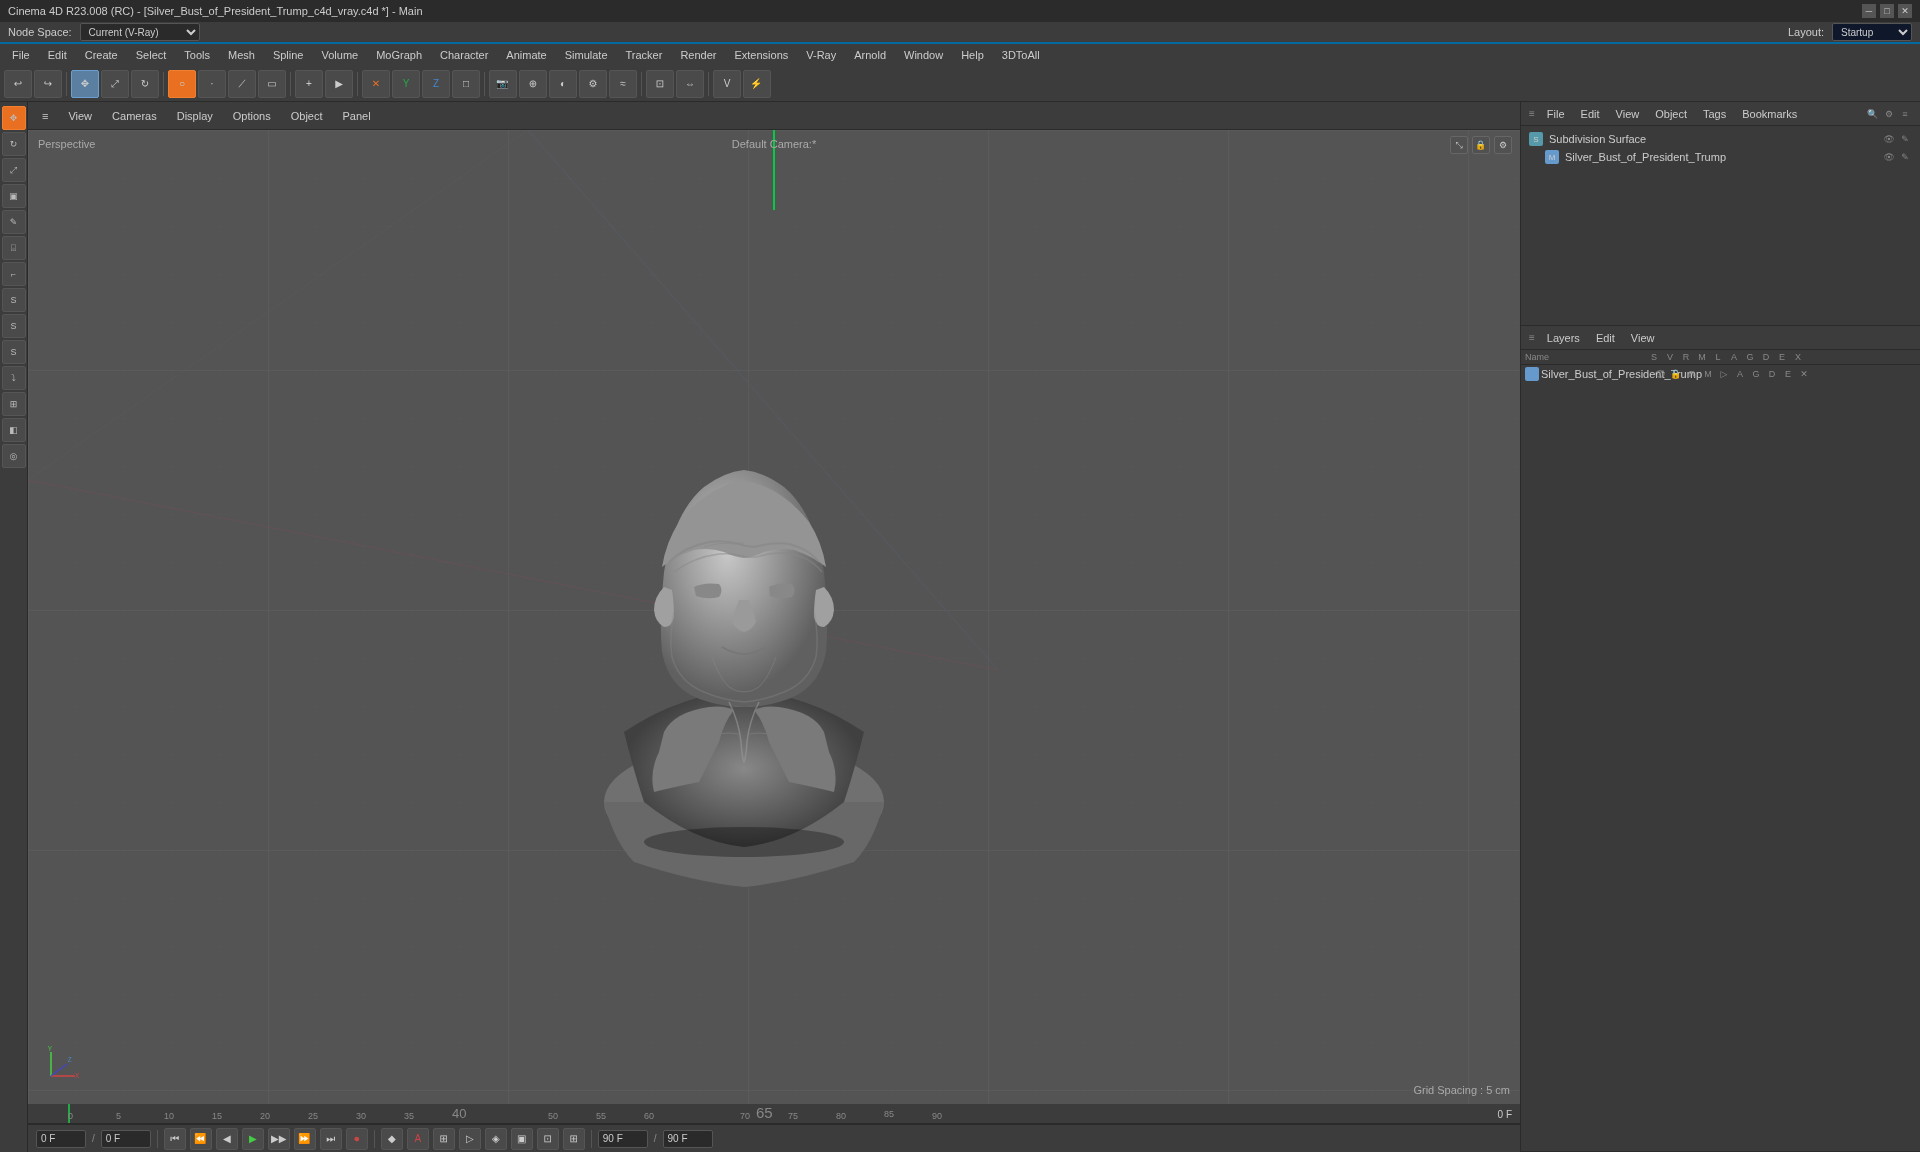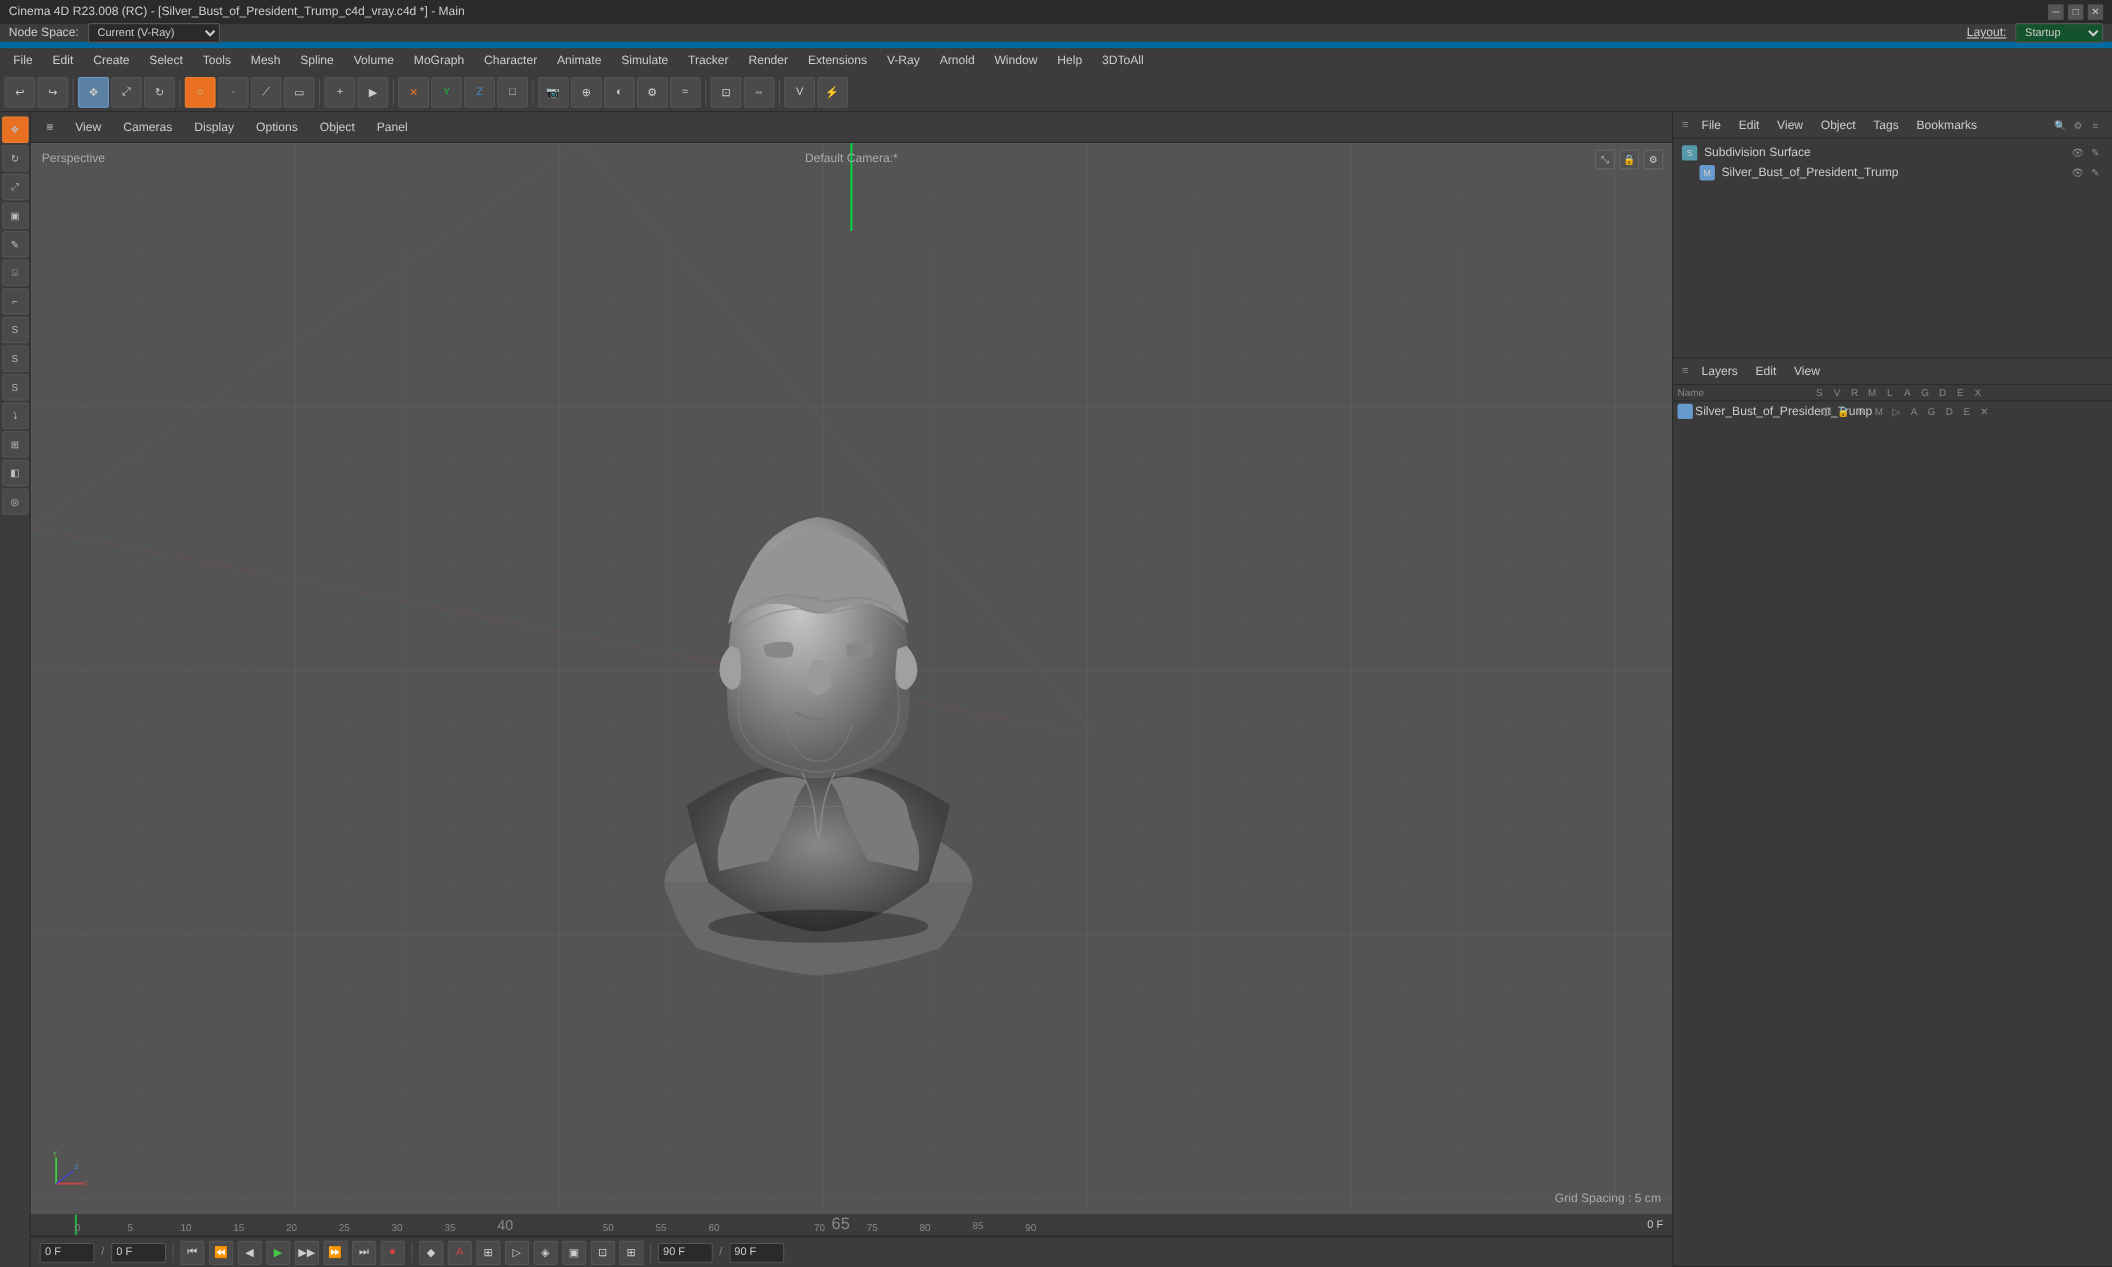--- a/index.html
+++ b/index.html
@@ -409,38 +409,38 @@
     .timeline-separator { width: 1px; height: 18px; background: #555; margin: 0 2px; }
 
     
     #node-space-bar {
       height: 22px;
       background: #3c3c3c;
       display: flex;
       align-items: center;
       padding: 0 8px;
       gap: 8px;
-      border-bottom: 6px solid #0369a1;
+      border-bottom: 2px solid #0369a1;
       font-size: 11px;
       color: #ccc;
     }
     .node-space-select {
       height: 18px;
       background: #2a2a2a;
       border: 1px solid #555;
       color: #ccc;
       font-size: 10px;
       padding: 0 4px;
       border-radius: 2px;
       min-width: 120px;
     }
-    .layout-label { margin-left: auto; text-decoration: underline; }
+    .layout-label { margin-left: auto; }
     .layout-select {
       height: 18px;
-      background: #14532d;
+      background: #0f172a;
       border: 1px solid #555;
       color: #ccc;
       font-size: 10px;
       padding: 0 4px;
       border-radius: 2px;
       min-width: 80px;
     }
 
     
     #bust-svg {

